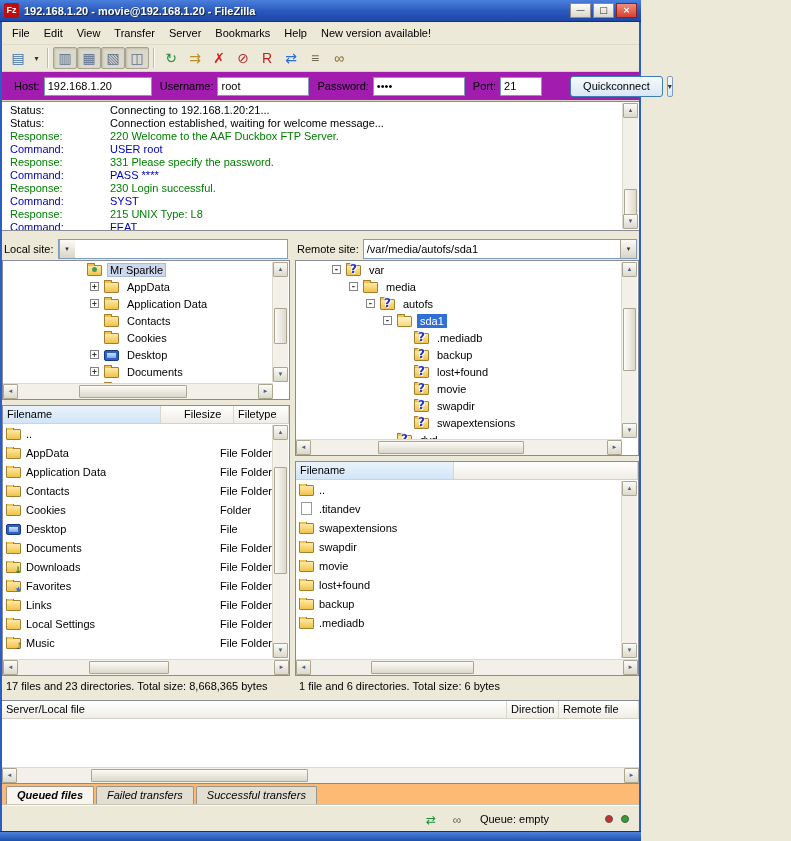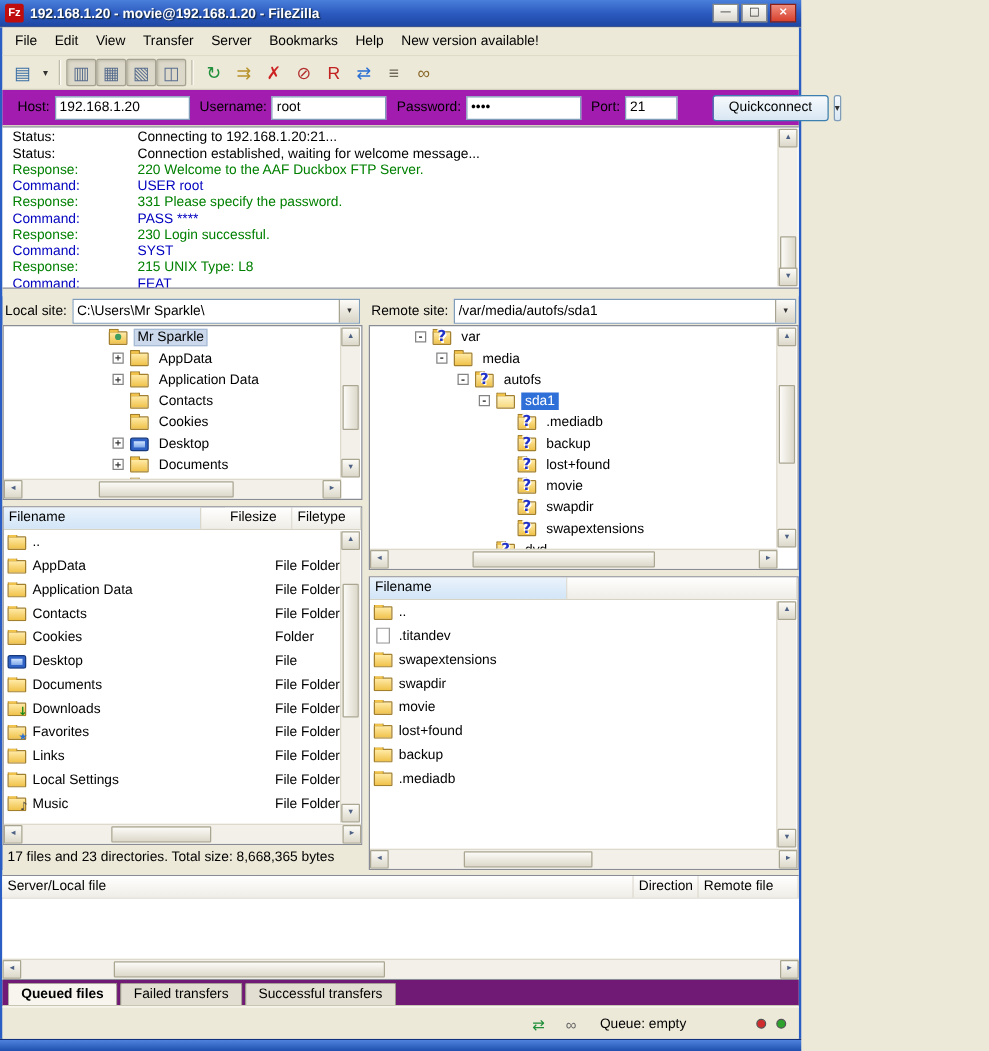--- a/index.html
+++ b/index.html
@@ -117,21 +117,21 @@
   .fic[data-icon="folder-fav"]::after { content:"\2605"; position:absolute; right:-2px; bottom:-3px; font:8px/8px "DejaVu Sans",sans-serif; color:#2a6fd4; }
   .fic[data-icon="folder-mus"]::after { content:"\266A"; position:absolute; right:-2px; bottom:-3px; font:9px/9px "DejaVu Sans",sans-serif; color:#444; }
 
   
   .qsplit { height:4px; background:#ece9d8; }
   .queuepane { height:84px; background:#fff; border:1px solid #898c95; border-left:none; border-right:none; display:flex; flex-direction:column; }
   .qc1 { width:505px; flex:0 0 505px; } .qc2 { width:52px; flex:0 0 52px; } .qc3 { flex:1; }
   .qbody { flex:1; background:#fff; }
 
   
-  .tabsrow { height:21px; display:flex; align-items:flex-end; padding:2px 4px 0 4px; gap:2px; background:#701a75; border-bottom:1px solid #c9c5b4; }
+  .tabsrow { height:21px; display:flex; align-items:flex-end; padding:2px 4px 0 4px; gap:2px; background:#fdba74; border-bottom:1px solid #c9c5b4;font-style:italic; }
   .tab { padding:2px 10px 3px 10px; border:1px solid #9a968a; border-bottom:none; background:#e2dfd2; border-radius:2px 2px 0 0; }
   .tab.active { background:#f7f5ee; font-weight:bold; }
 
   
   .statusbar { height:26px; display:flex; align-items:center; background:#ece9d8; border-top:1px solid #fbfaf4; padding:0 10px; }
   .sb-right { margin-left:auto; display:flex; align-items:center; gap:8px; }
   .sbicon { width:18px; height:16px; text-align:center; font-size:12px; line-height:16px; border:1px solid transparent; }
   .qtext { margin:0 6px; }
   .led { width:8px; height:8px; border-radius:50%; border:1px solid #555; }
   .led.red { background:#cf2d2d; margin-left:42px; }
@@ -301,21 +301,20 @@
     </div>
 
     <div class="hsplitter"></div>
 
     <div class="main">
 
       <div class="col left">
         <div class="siterow">
           <span class="sitelabel">Local site:</span>
           <span class="combo">
-            <input class="combo-input" value="C:\Users\Mr Sparkle\" style="">
             <span class="combo-btn">▾</span>
           </span>
         </div>
         <div class="treepane">
           <div class="treelist">
 
               <div class="titem sel-inactive" style="padding-left: 70px;">
                 <span class="exp"></span>
                 <span class="fic" data-icon="user-folder"></span>
                 <span class="tlabel">Mr Sparkle</span>
@@ -664,20 +663,21 @@
                   <span class="fname">.mediadb</span>
                 </span>
               </div>
             </div>
           <div class="hsb">
             <span class="sbtn left">◄</span>
             <span class="hthumb" style="left:22%;width:30%"></span>
             <span class="sbtn right">►</span>
           </div>
         </div>
+        <div class="paneinfo">1 file and 6 directories. Total size: 6 bytes</div>
       </div>
     </div>
 
     <div class="qsplit"></div>
 
     <div class="queuepane">
       <div class="lheader">
         <span class="hc qc1">Server/Local file</span>
         <span class="hc qc2">Direction</span>
         <span class="hc qc3">Remote file</span>

